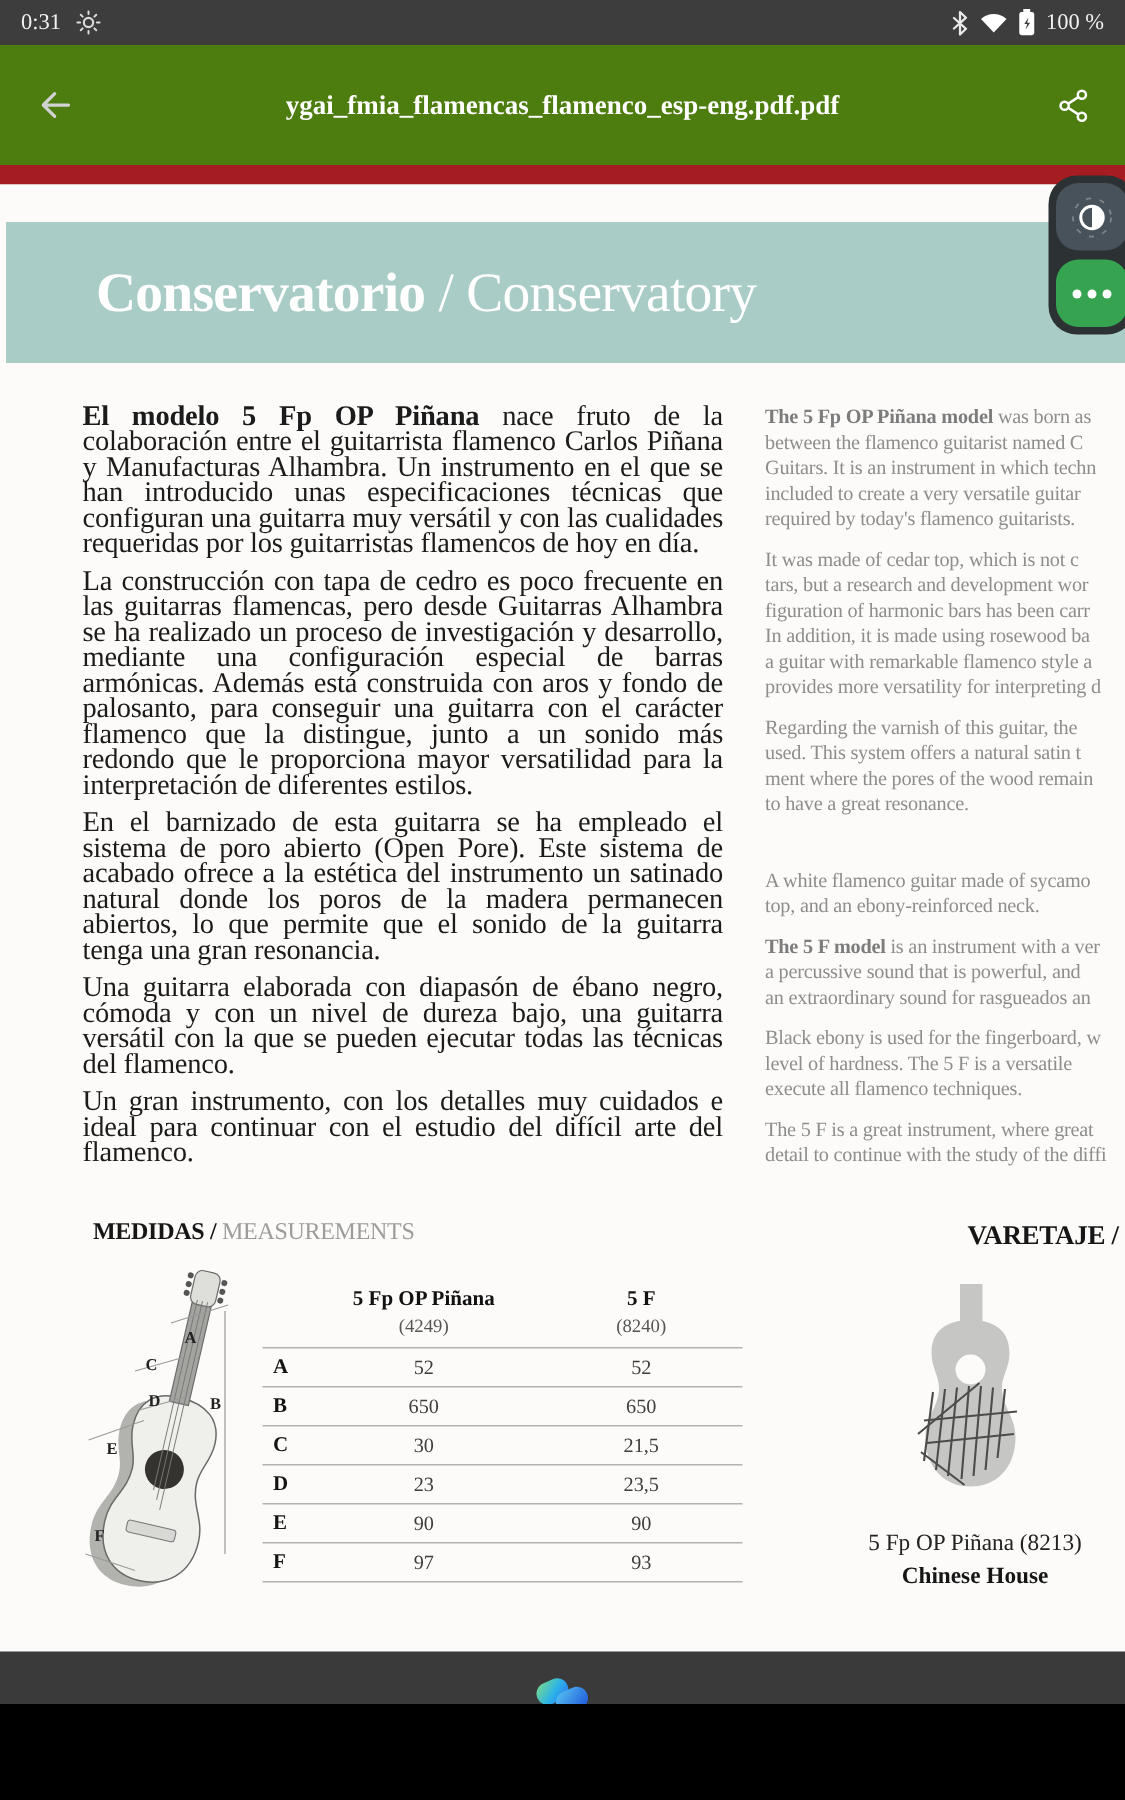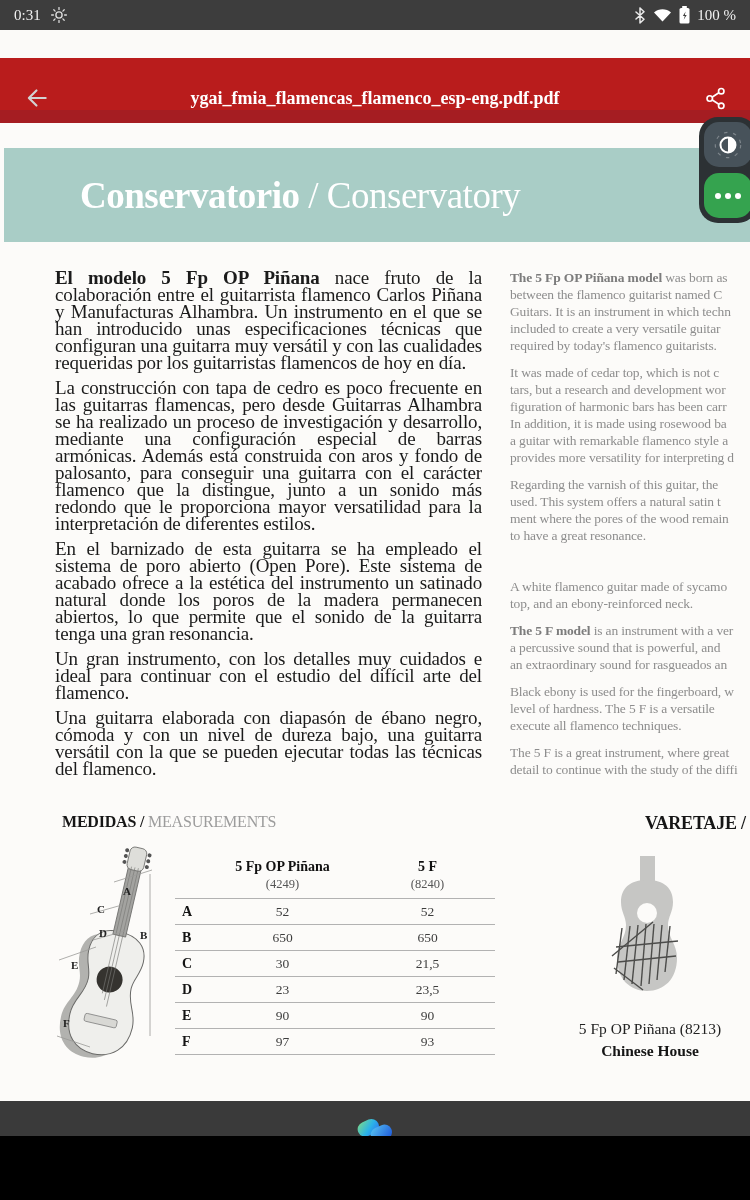--- a/index.html
+++ b/index.html
@@ -5,40 +5,40 @@
   html,body{margin:0;padding:0;background:#000;}
   .screen{position:relative;width:750px;height:1136px;background:#fbfaf8;overflow:hidden;
           font-family:Liberation Serif, serif;}
   
   .status-bar{position:absolute;top:0;left:0;right:0;height:30px;background:#3d3d3d;
               display:flex;align-items:center;padding:0 14px;box-sizing:border-box;gap:9px;}
   .sb-time{font-size:15px;color:#f2f2f2;}
   .sb-right{margin-left:auto;display:flex;align-items:center;gap:7px;}
   .sb-batt-text{font-size:15px;color:#f2f2f2;}
   
-  .app-bar{position:absolute;top:30px;left:0;right:0;height:80px;background:#b91c1c;
-           display:flex;align-items:center;padding:0 24px;box-sizing:border-box;margin-top:28px;}
+  .app-bar{position:absolute;top:30px;left:0;right:0;height:80px;background:#4d7c0f;
+           display:flex;align-items:center;padding:0 24px;box-sizing:border-box;}
   .ab-title{position:absolute;left:50%;transform:translateX(-50%);color:#fff;font-weight:bold;
             font-size:18px;white-space:nowrap;}
   .ab-back{cursor:pointer;display:flex;}
   .ab-share{margin-left:auto;cursor:pointer;display:flex;}
   .red-strip{position:absolute;top:110px;left:0;right:0;height:13px;background:#a51d22;}
   
   .float-widget{position:absolute;top:117px;right:-7px;width:58px;background:#2c3134;
                 border-radius:19px;padding:5px;display:flex;flex-direction:column;gap:6px;
                 box-sizing:border-box;z-index:9;}
   .fw-btn{width:48px;height:45px;border-radius:15px;display:flex;align-items:center;
           justify-content:center;cursor:pointer;}
   .fw-contrast{background:#47525a;}
   .fw-more{background:#35a34f;display:flex;gap:4px;}
   .dot{width:6px;height:6px;border-radius:50%;background:#fff;}
   
   .pdf-page{position:absolute;top:123px;left:0;right:0;height:978px;background:#fcfbf9;}
   .teal-band{position:absolute;top:25px;left:4px;right:0;height:94px;background:#a9cdc6;
-             display:flex;align-items:center;padding-left:76px;box-sizing:border-box;}
+             display:flex;align-items:center;padding-left:60px;box-sizing:border-box;}
   .band-title{font-size:37px;color:#fff;white-space:nowrap;letter-spacing:-.5px;}
   .band-title b{font-weight:bold;}
   
   .col-es{position:absolute;left:55px;top:146px;width:427px;font-size:19px;line-height:17px;
           color:#1b1b1b;text-align:justify;letter-spacing:-.15px;}
   .col-es p{margin:0 0 8px 0;}
   .col-es p.es-gap{margin-top:17px;}
   .col-en{position:absolute;left:510px;top:146px;width:270px;font-size:13.5px;line-height:17px;
           color:#8d8d8d;letter-spacing:-.15px;}
   .en-p{margin:0 0 10px 0;}
@@ -158,22 +158,22 @@
   <div class="pdf-page">
 
     <div class="teal-band">
       <span class="band-title"><b>Conservatorio</b><span> / </span><span>Conservatory</span></span>
     </div>
 
     <div class="col-es">
       <p><b>El modelo 5 Fp OP Piñana</b><span> nace fruto de la colaboración entre el guitarrista flamenco Carlos Piñana y Manufacturas Alhambra. Un instrumento en el que se han introducido unas especificaciones técnicas que configuran una guitarra muy versátil y con las cualidades requeridas por los guitarristas flamencos de hoy en día.</span></p>
       <p>La construcción con tapa de cedro es poco frecuente en las guitarras flamencas, pero desde Guitarras Alhambra se ha realizado un proceso de investigación y desarrollo, mediante una configuración especial de barras armónicas. Además está construida con aros y fondo de palosanto, para conseguir una guitarra con el carácter flamenco que la distingue, junto a un sonido más redondo que le proporciona mayor versatilidad para la interpretación de diferentes estilos.</p>
       <p>En el barnizado de esta guitarra se ha empleado el sistema de poro abierto (Open Pore). Este sistema de acabado ofrece a la estética del instrumento un satinado natural donde los poros de la madera permanecen abiertos, lo que permite que el sonido de la guitarra tenga una gran resonancia.</p>
+      <p>Una guitarra elaborada con diapasón de ébano negro, cómoda y con un nivel de dureza bajo, una guitarra versátil con la que se pueden ejecutar todas las técnicas del flamenco.</p>
       <p>Un gran instrumento, con los detalles muy cuidados e ideal para continuar con el estudio del difícil arte del flamenco.</p>
-      <p>Una guitarra elaborada con diapasón de ébano negro, cómoda y con un nivel de dureza bajo, una guitarra versátil con la que se pueden ejecutar todas las técnicas del flamenco.</p>
     </div>
 
     <div class="col-en">
       <div class="en-p">
         <div class="ln"><b>The 5 Fp OP Piñana model</b><span> was born as</span></div>
         <div class="ln">between the flamenco guitarist named C</div>
         <div class="ln">Guitars. It is an instrument in which techn</div>
         <div class="ln">included to create a very versatile guitar</div>
         <div class="ln">required by today's flamenco guitarists.</div>
       </div>

